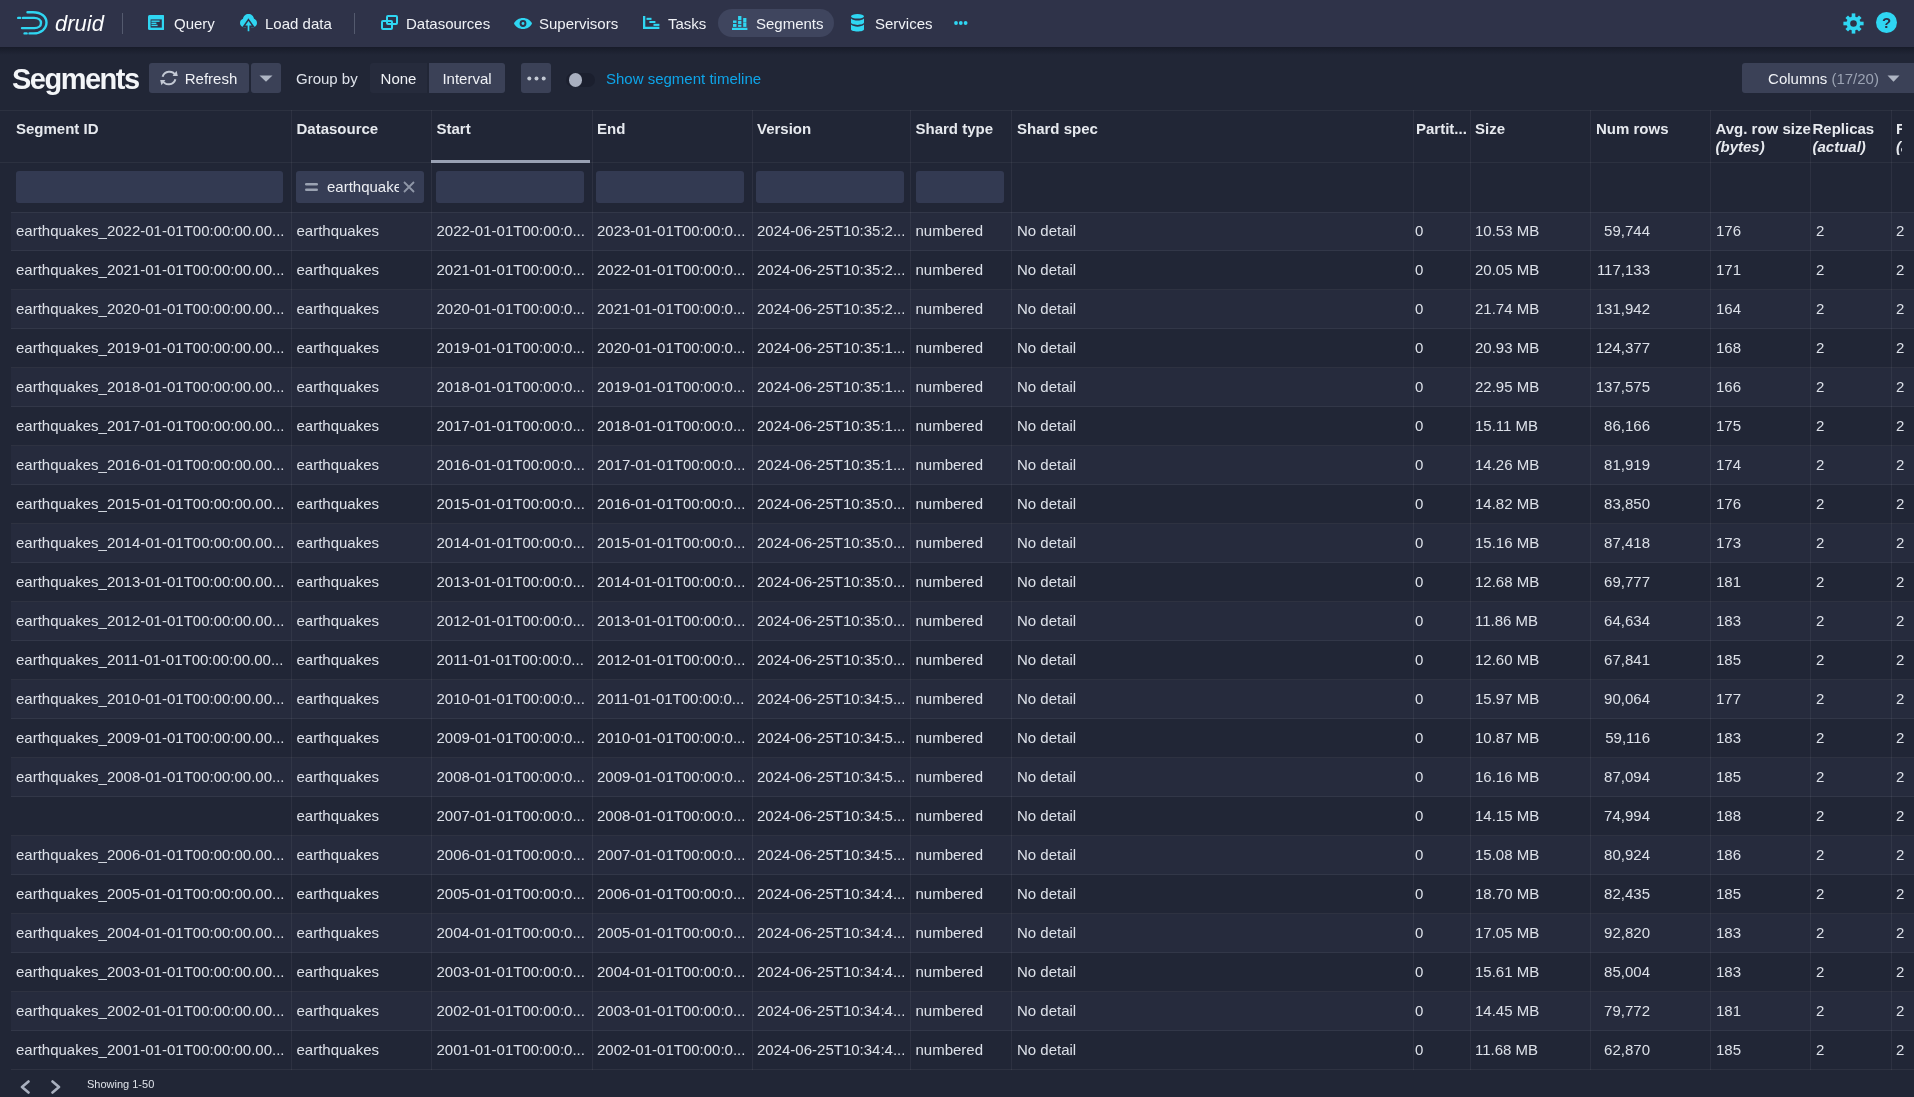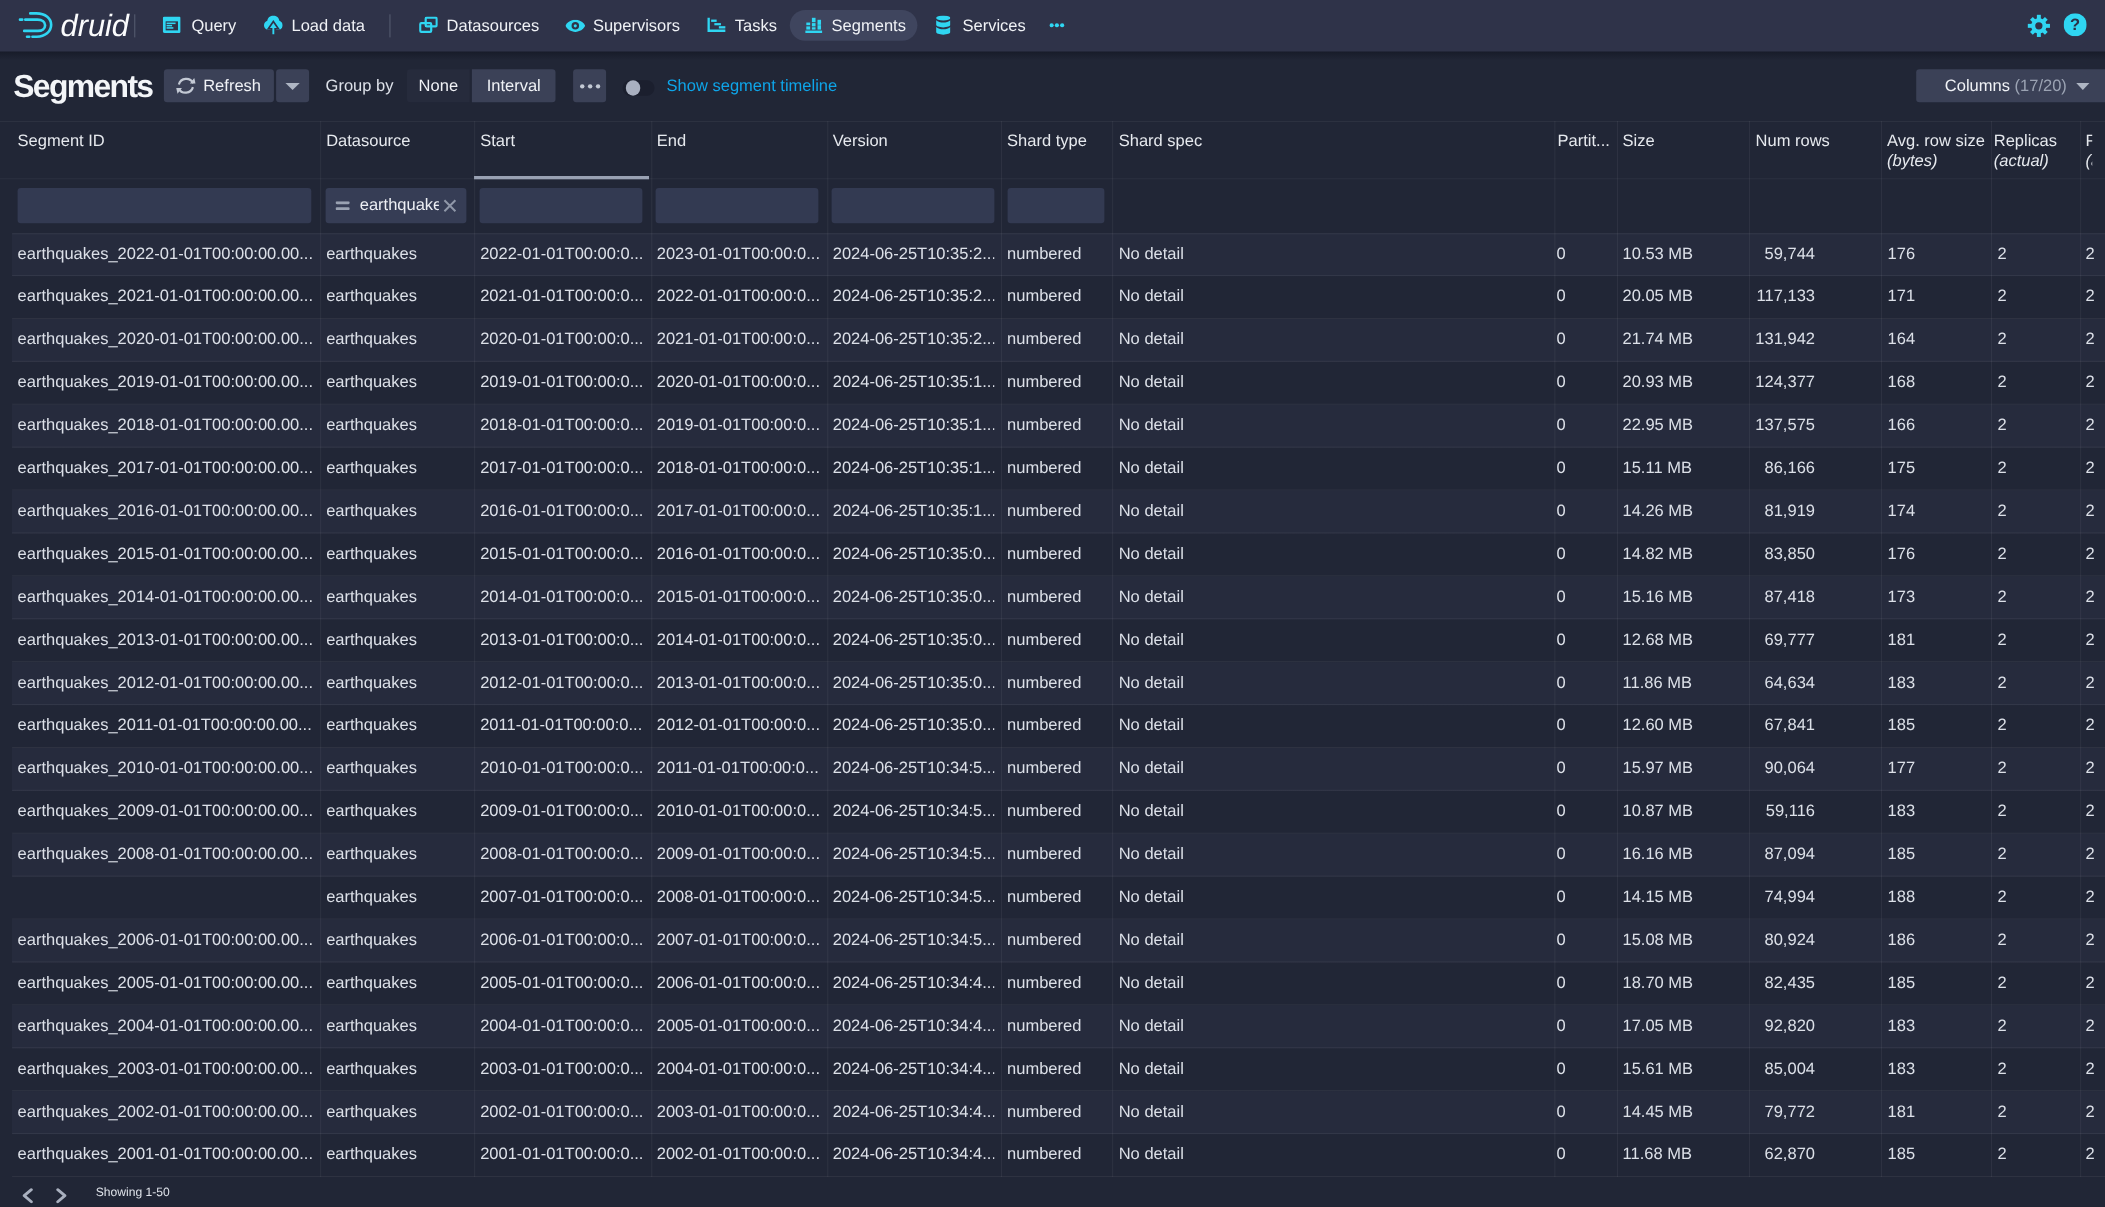--- a/index.html
+++ b/index.html
@@ -11,21 +11,21 @@
   color:#f0f2f6; font-size:15px; }
 .nav-sep { position:absolute; top:13px; width:1px; height:21px; background:#545a6e; }
 .pill { position:absolute; left:718px; top:9px; width:116px; height:28px; border-radius:14px; background:#3f455e; }
 
 .toolbar { position:absolute; left:0; top:47px; width:1914px; height:63px; background:#212636; }
 .title { position:absolute; left:12px; top:63px; font-size:29px; font-weight:bold; color:#f3f5f8; letter-spacing:-1.5px; }
 .btn { position:absolute; top:63px; height:30px; background:#3b4157; border-radius:3px;
   color:#f0f2f6; font-size:15px; display:flex; align-items:center; justify-content:center; }
 .lbl { position:absolute; top:63px; height:30px; display:flex; align-items:center; color:#dde1e9; font-size:15px; }
 
-.thead { position:absolute; left:0; top:110px; width:1914px; height:52.5px; border-top:1px solid rgba(255,255,255,0.05); border-bottom:1px solid rgba(255,255,255,0.05); }
+.thead { position:absolute; left:0; top:110px; width:1914px; height:52.5px; border-top:1px solid rgba(255,255,255,0.05); border-bottom:1px solid rgba(255,255,255,0.05);font-weight:bold; }
 .th { position:absolute; top:9px; color:#e6e9ee; font-size:15px; line-height:17.5px; white-space:pre; }
 .th i { font-style:italic; }
 .sortline { position:absolute; left:431px; top:48.5px; width:158.5px; height:3px; background:#99a1b3; }
 .frow { position:absolute; left:0; top:163px; width:1914px; height:48.5px; }
 .finput { position:absolute; top:8px; height:32px; background:#333a52; border-radius:3px; }
 .tbody { position:absolute; left:0; top:211.5px; width:1914px; }
 .tr { position:relative; width:1914px; height:39px; }
 .tr.odd { background:linear-gradient(to right, rgba(0,0,0,0) 11px, #262b3d 11px); }
 .tr::after { content:""; position:absolute; left:11px; right:0; bottom:0; height:1px; background:rgba(255,255,255,0.06); }
 .td { position:absolute; top:0; height:38px; line-height:38px; color:#dce0e8; font-size:15px;
@@ -52,21 +52,21 @@
 <div class="nav">
 
   <svg class="abs" style="left:16px;top:9px" width="34" height="28" viewBox="0 0 34 28">
     <g stroke="#2fd6f2" stroke-width="2.4" fill="none" stroke-linecap="round">
       <path d="M11.5 3.2 H17 C25.5 3.2 30.5 8 30.5 13.6 C30.5 19.8 25 24.4 17.5 24.4 H13.5"></path>
       <path d="M7 8.9 H18 C22.5 8.9 25 11.2 25 14 C25 17 22.3 19.1 18.5 19.1 H6"></path>
       <path d="M2.2 8.9 H4.2"></path>
       <path d="M8.6 24.4 H10.6"></path>
     </g>
   </svg>
-  <div class="nav-item" style="left:55px;font-size:28px;font-style:italic;color:#fbfcfd;">druid</div>
+  <div class="nav-item" style="left:55px;font-size:22px;font-style:italic;color:#fbfcfd;">druid</div>
   <div class="nav-sep" style="left:122px"></div>
 
   <svg class="abs" style="left:147.5px;top:15px" width="16.5" height="15" viewBox="0 0 16.5 15">
     <rect x="0" y="0" width="16.5" height="15" rx="1.5" fill="#2fd6f2"></rect>
     <rect x="2.6" y="4.4" width="11.2" height="8.2" fill="#2f3349"></rect>
     <rect x="3.4" y="5.5" width="8.2" height="1.4" fill="#2fd6f2"></rect>
     <rect x="3.4" y="7.6" width="5" height="1.4" fill="#2fd6f2"></rect>
     <rect x="3.4" y="9.7" width="6.2" height="1.4" fill="#2fd6f2"></rect>
   </svg>
   <div class="nav-item" style="left:174px">Query</div>

